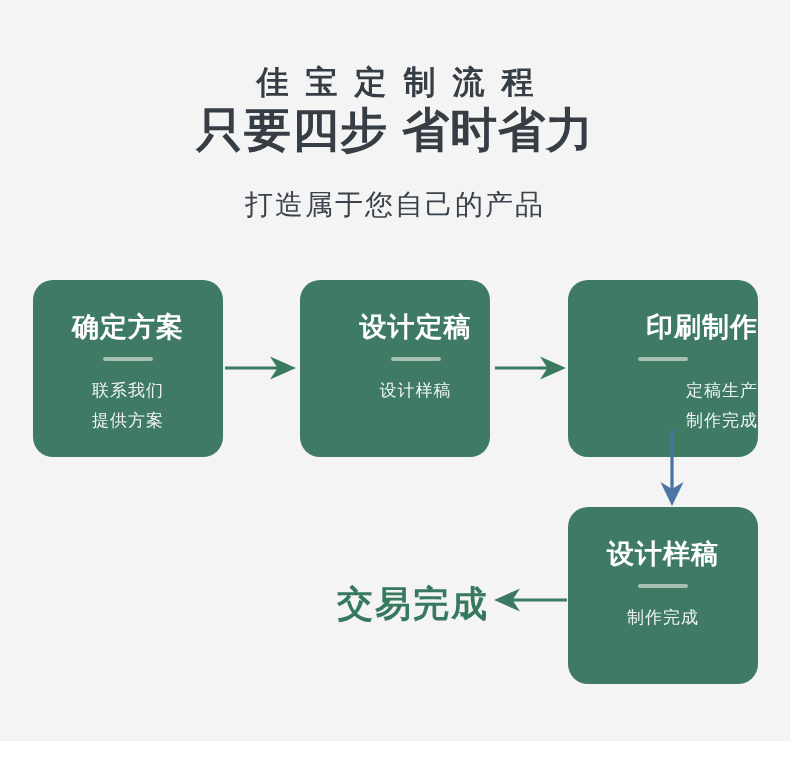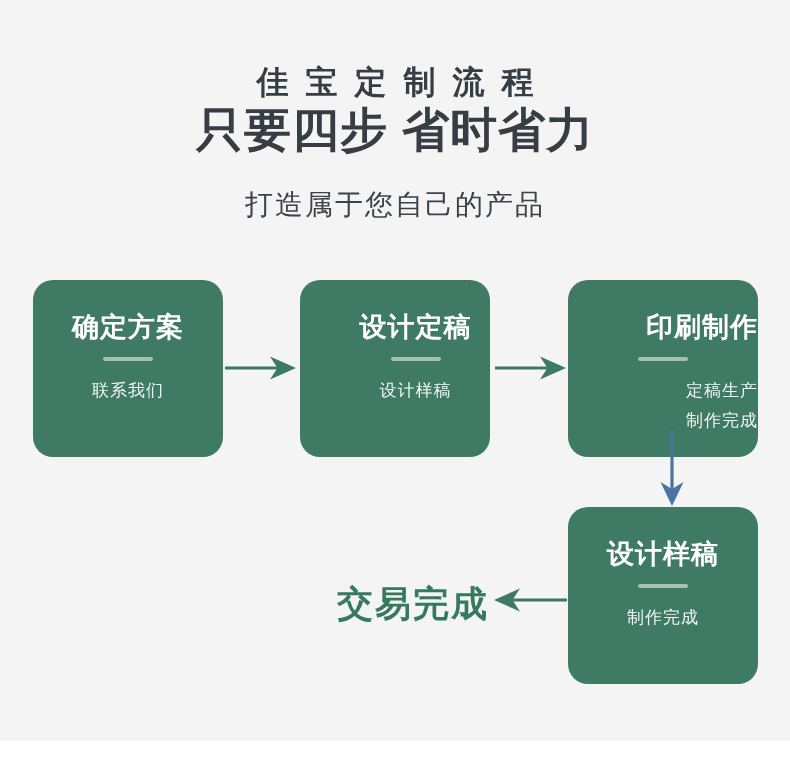--- a/index.html
+++ b/index.html
@@ -123,20 +123,21 @@
   <div class="panel"></div>
 
   <div class="center-text kicker">佳宝定制流程</div>
   <div class="center-text big-title">只要四步 省时省力</div>
   <div class="center-text subtitle">打造属于您自己的产品</div>
 
   <div class="card card-1">
     <div class="card-title">确定方案</div>
     <div class="card-divider"></div>
     <div class="card-line">联系我们</div>
+    <div class="card-line">提供方案</div>
   </div>
 
   <div class="card card-2">
     <div class="card-title">设计定稿</div>
     <div class="card-divider"></div>
     <div class="card-line">设计样稿</div>
   </div>
 
   <div class="card card-3">
     <div class="card-title">印刷制作</div>

